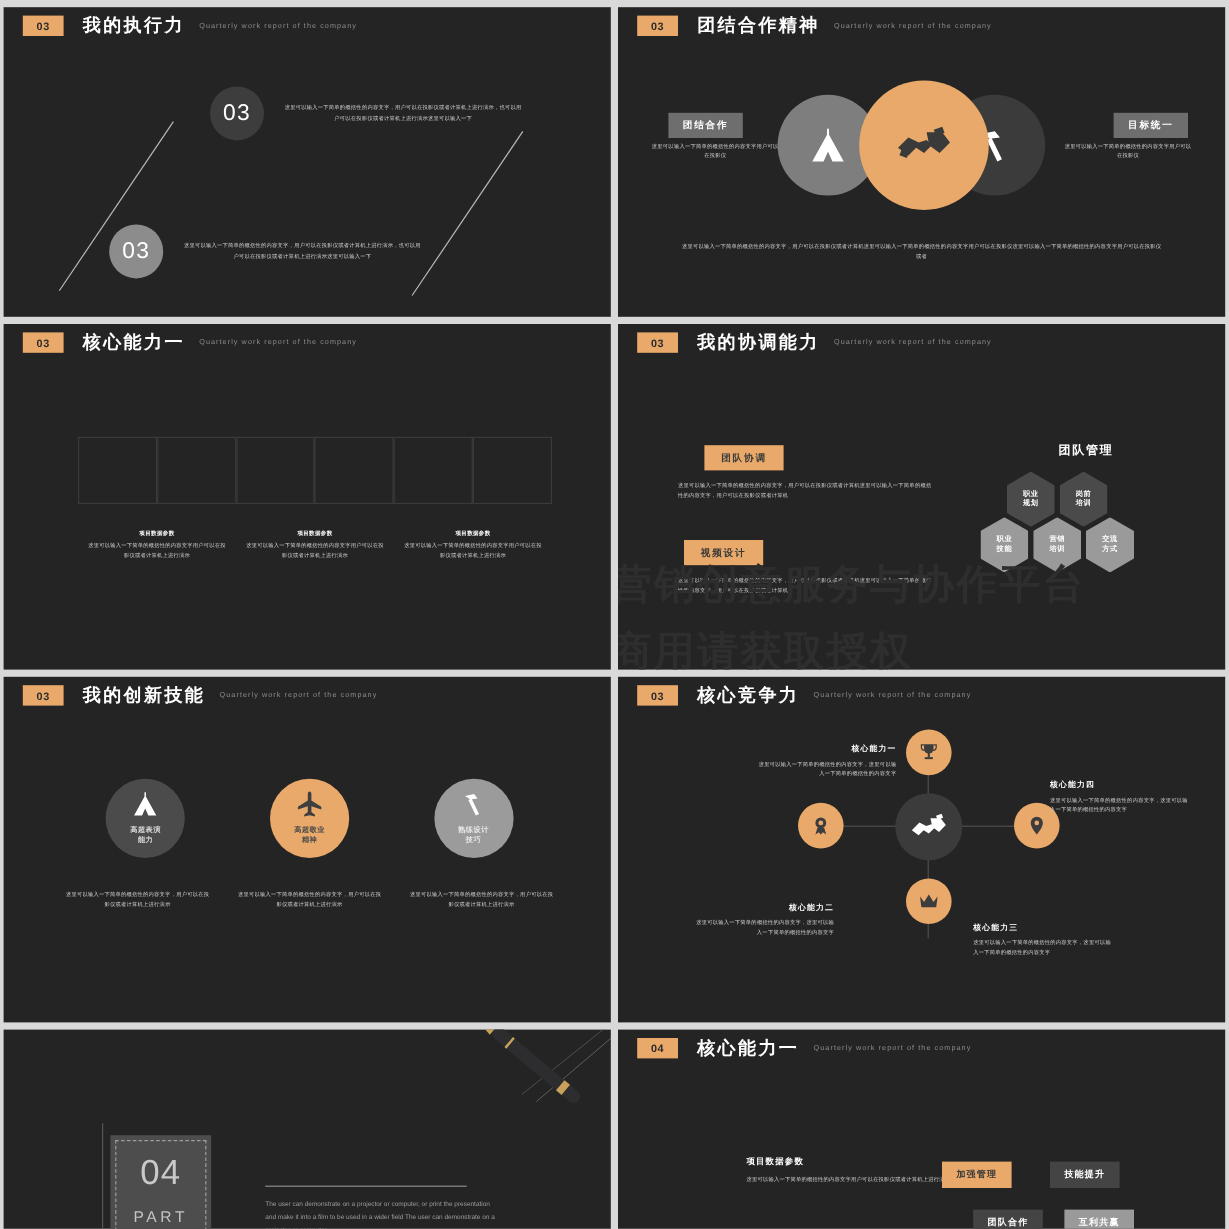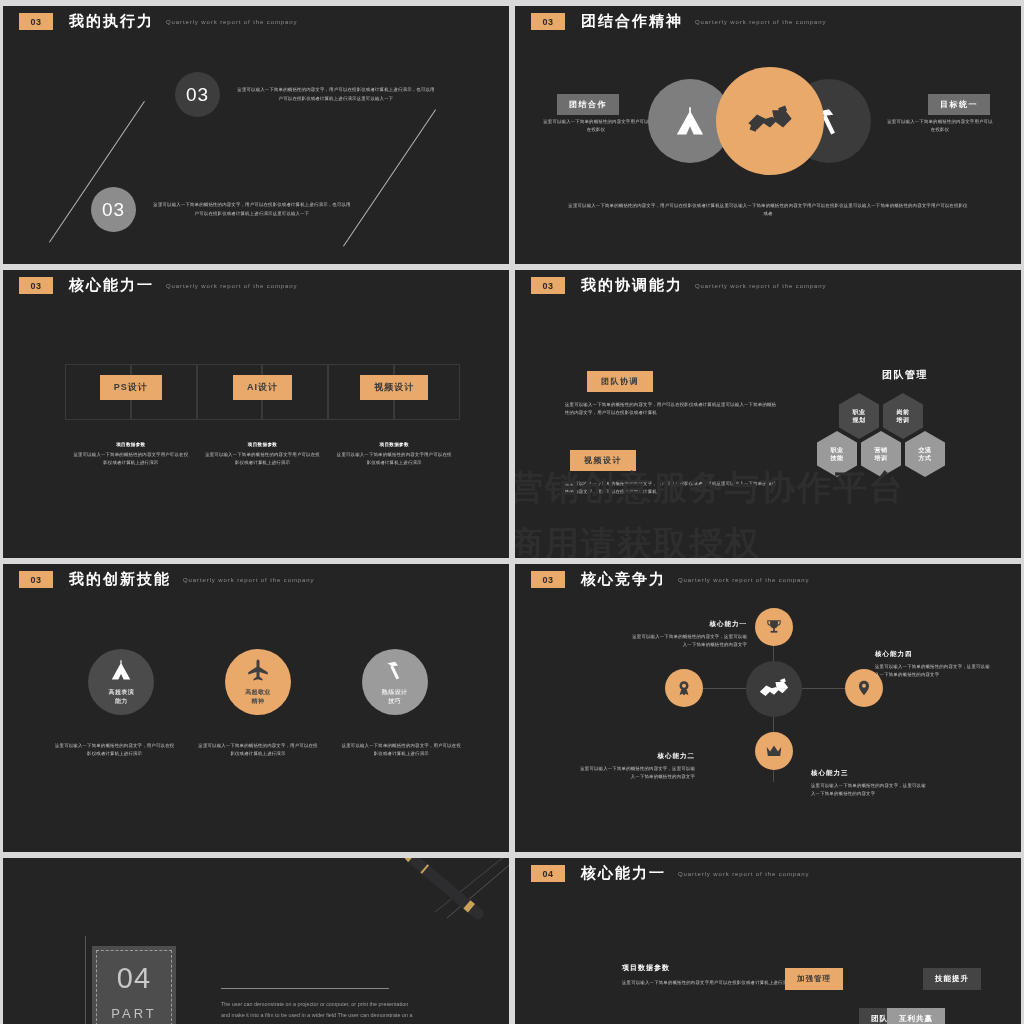--- a/index.html
+++ b/index.html
@@ -133,21 +133,21 @@
   .s7 .pen{position:absolute;left:370px;top:-10px;width:160px;height:120px;}
 
   
   .s8 .lt{position:absolute;left:107px;top:105px;width:200px;}
   .s8 .lt .t{color:#ffffff;font-size:7px;font-weight:bold;letter-spacing:1px;margin-bottom:6px;}
   .s8 .btn{
     position:absolute;font-size:7.5px;font-weight:bold;letter-spacing:1px;
     padding:6px 12px;white-space:nowrap;
   }
   .s8 .b-or{background:#e8a96a;color:#3a3a3a;}
-  .s8 .b-dk{background:#444444;color:#ffffff;margin-left:48px;}
+  .s8 .b-dk{background:#444444;color:#ffffff;}
   .s8 .b-lt{background:#9a9a9a;color:#ffffff;}
 
   
   .wm{position:absolute;pointer-events:none;user-select:none;}
   .wm-logo{
     left:120px;top:-4px;color:#2f2f2f;font-size:78px;font-weight:bold;
     letter-spacing:6px;white-space:nowrap;line-height:1;
   }
   .wm-txt{left:8px;top:2px;color:#2e2e2e;font-size:34px;font-weight:bold;letter-spacing:2px;white-space:nowrap;line-height:1.25;}
 </style>
@@ -220,31 +220,20 @@
       <div class="en">Quarterly work report of the company</div>
     </div>
 
     <div class="gridbox">
       <div class="cell"></div>
       <div class="cell"></div>
       <div class="cell"></div>
       <div class="cell"></div>
       <div class="cell"></div>
       <div class="cell"></div>
-    </div>
-    <div class="tags">
-      <div class="tag">
-          <div class="tagin">PS设计</div>
-        </div>
-      <div class="tag">
-          <div class="tagin">AI设计</div>
-        </div>
-      <div class="tag">
-          <div class="tagin">视频设计</div>
-        </div>
     </div>
     <div class="descs">
       <div class="d">
         <div class="dt">项目数据参数</div>
         <div class="body-txt">这里可以输入一下简单的概括性的内容文字用户可以在投影仪或者计算机上进行演示</div>
       </div>
       <div class="d">
         <div class="dt">项目数据参数</div>
         <div class="body-txt">这里可以输入一下简单的概括性的内容文字用户可以在投影仪或者计算机上进行演示</div>
       </div>

